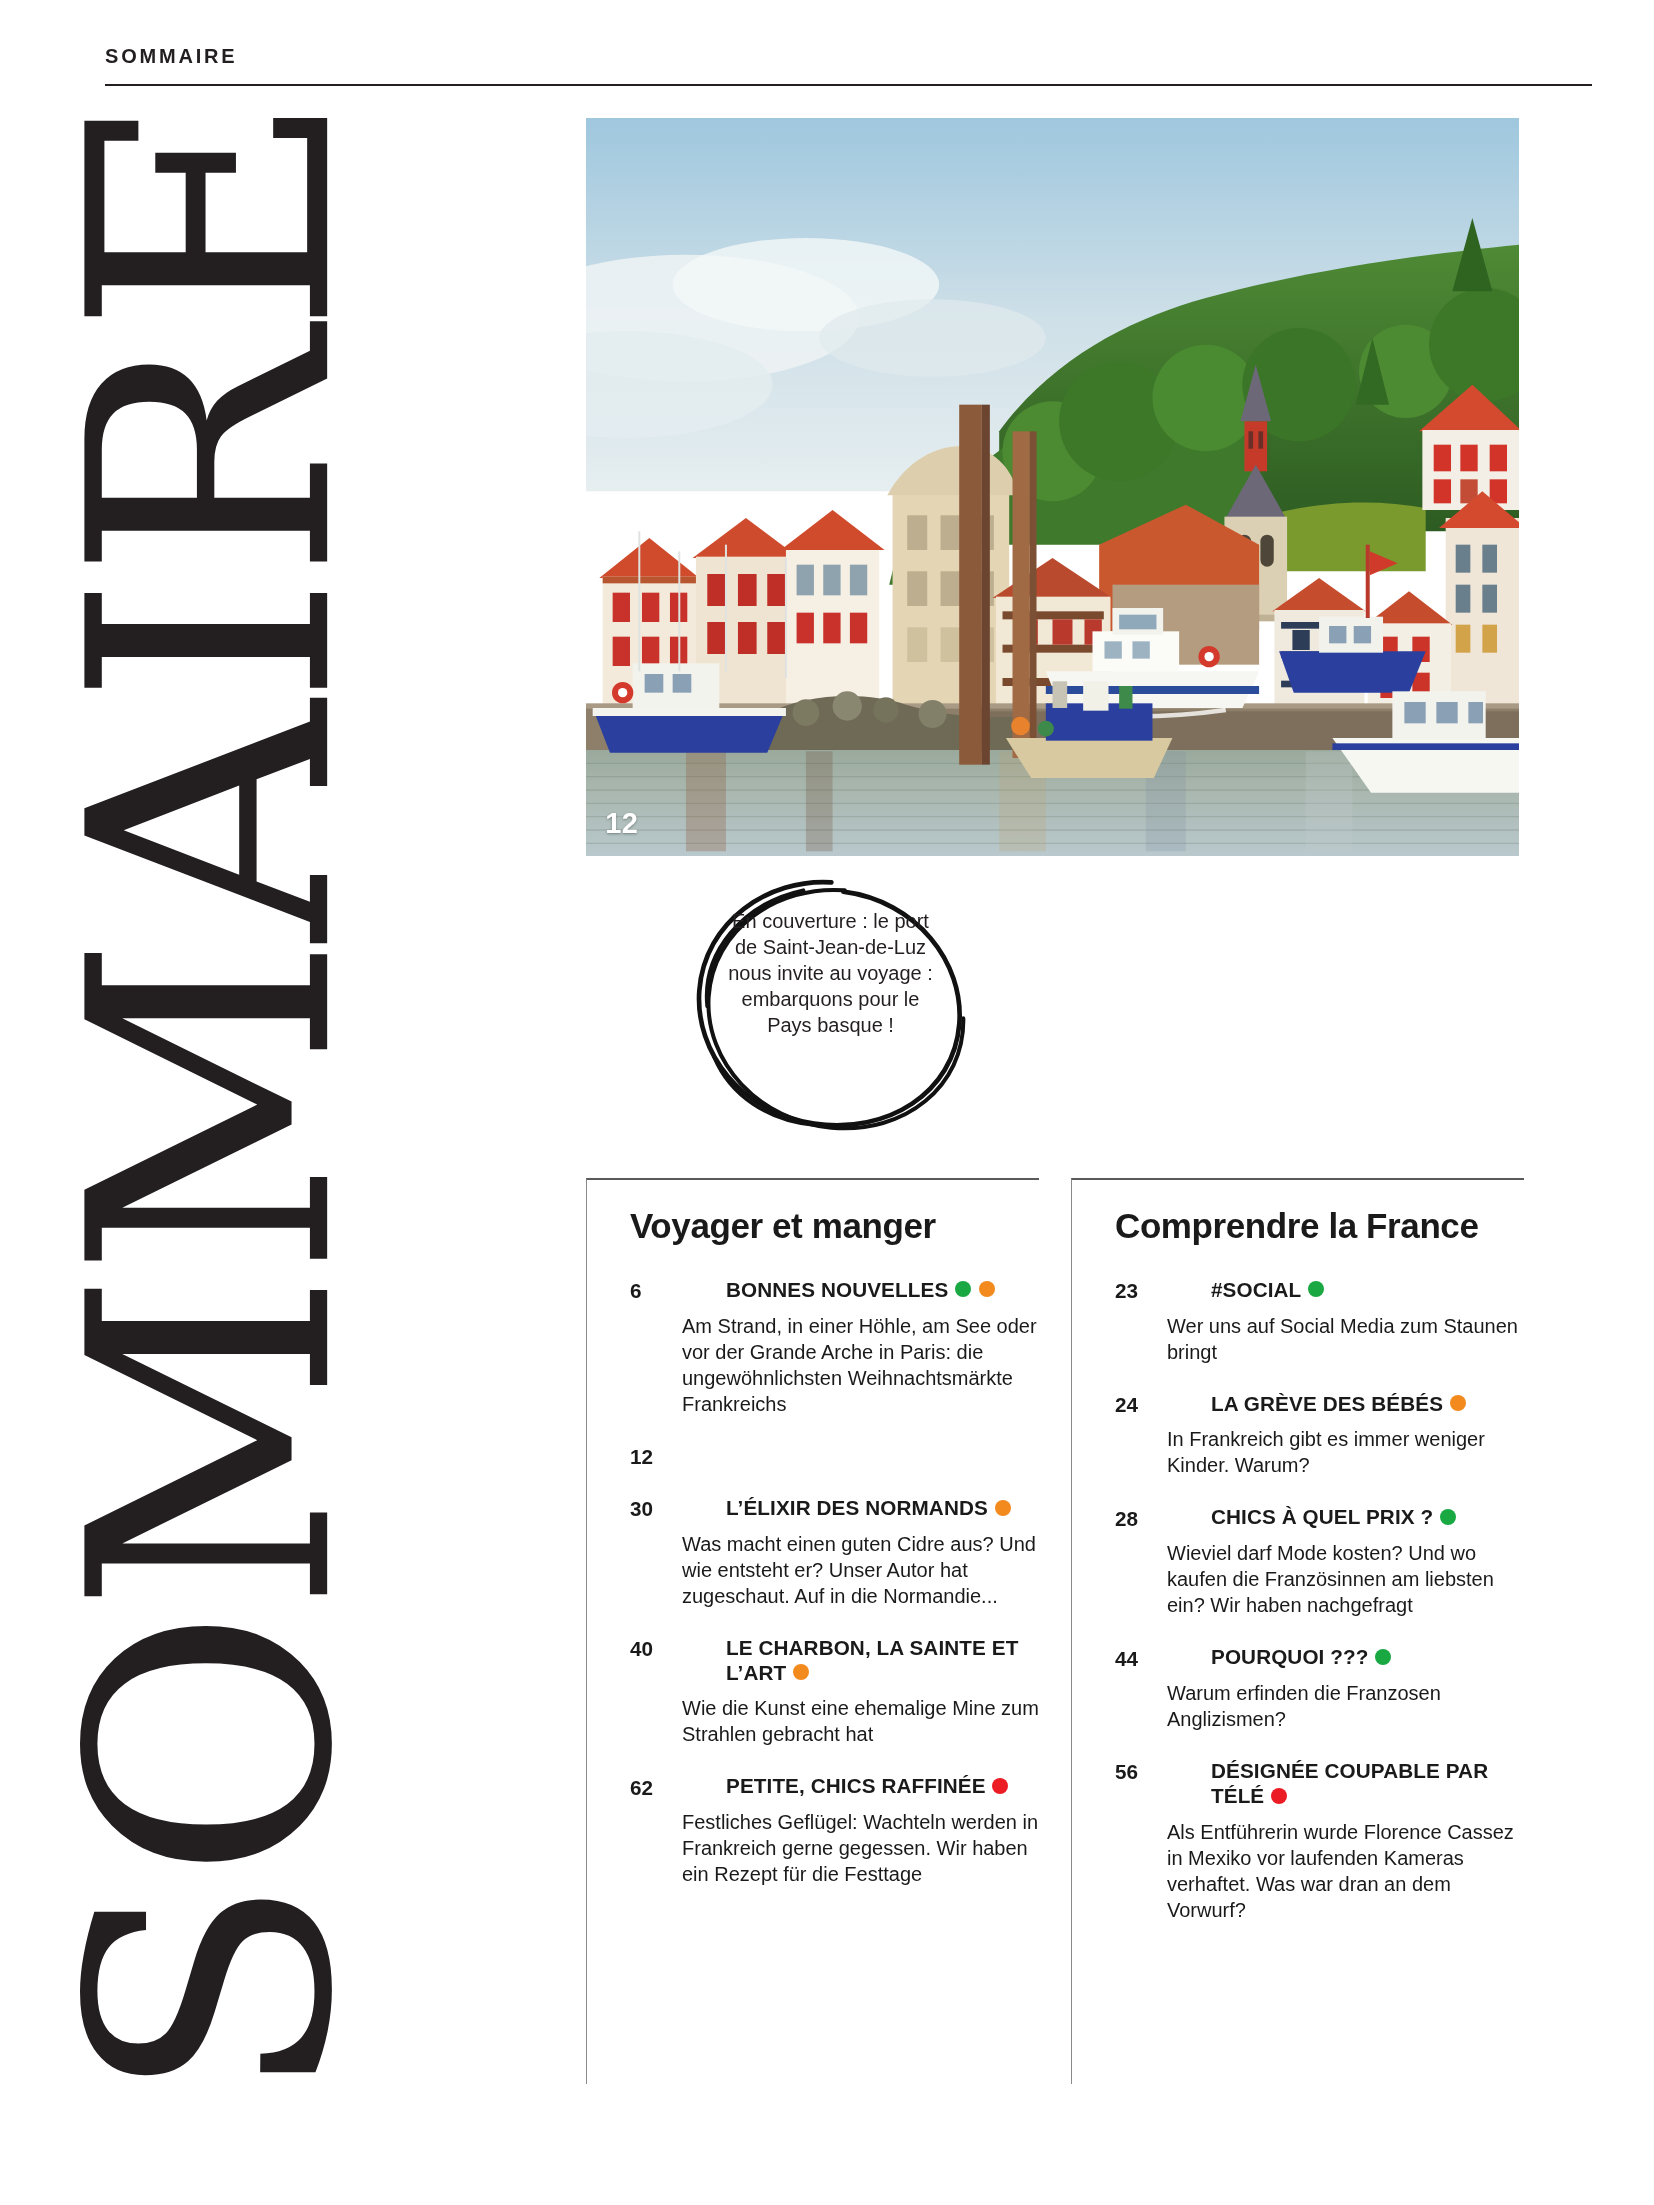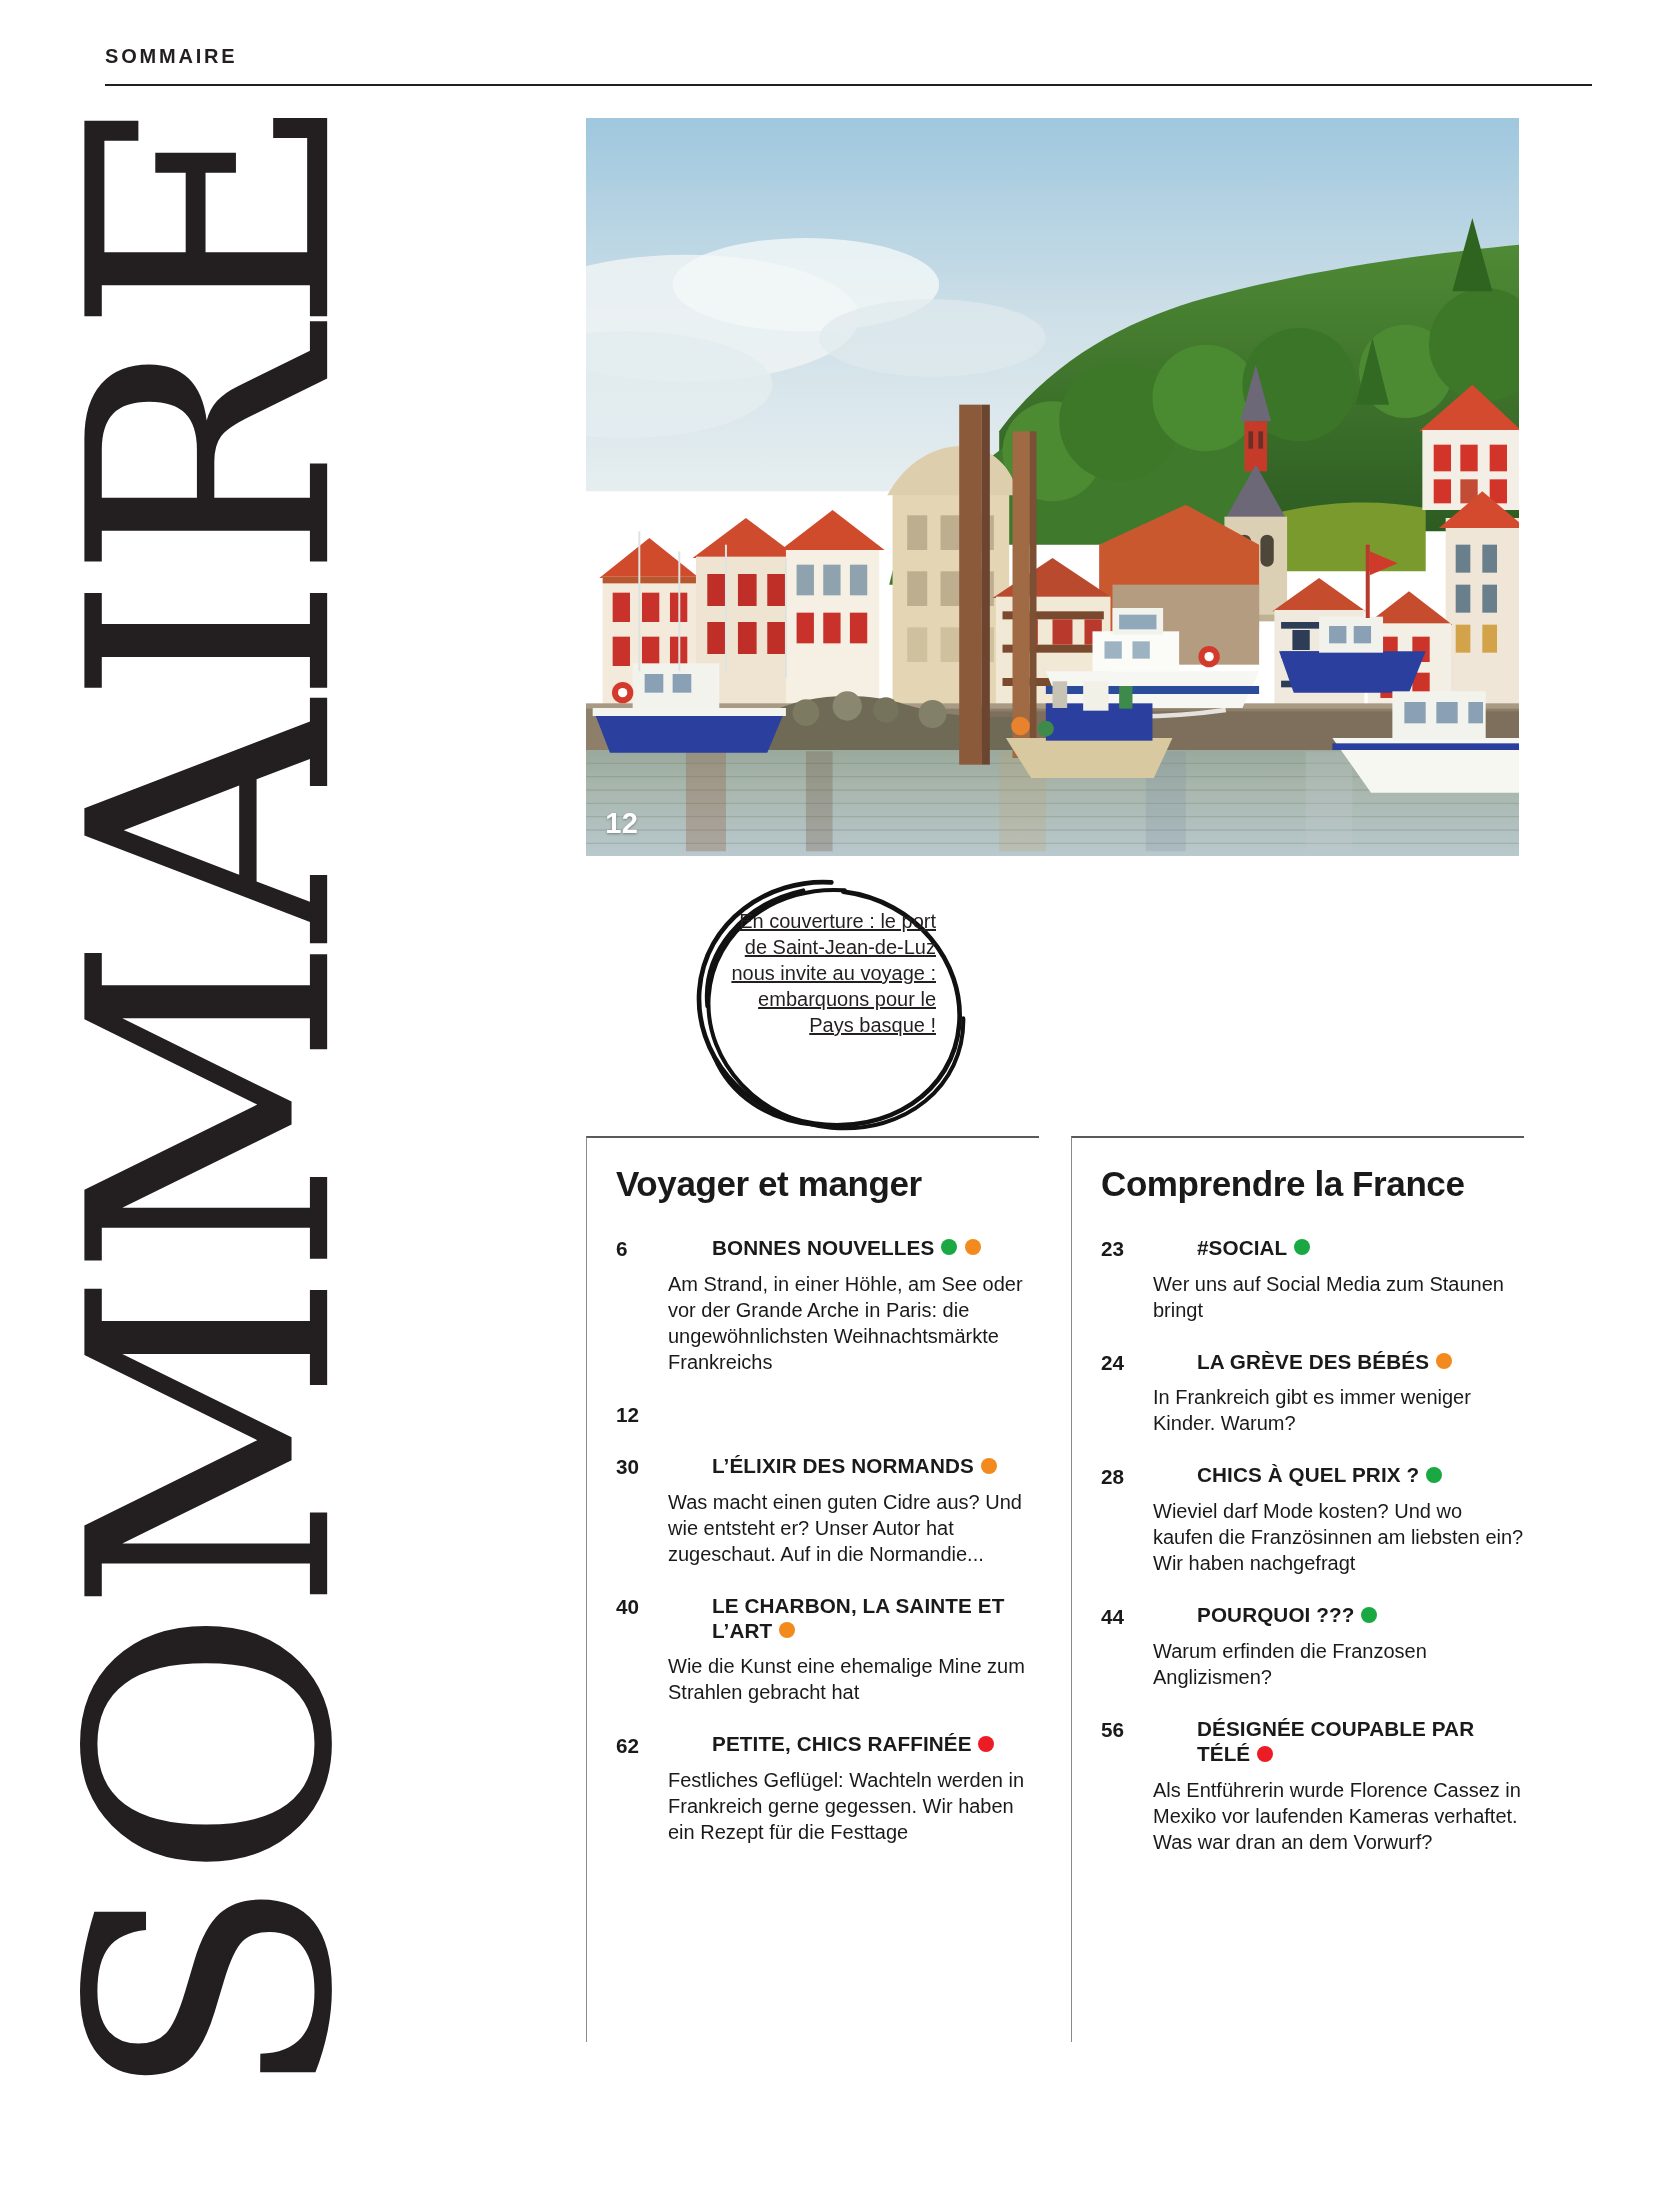--- a/index.html
+++ b/index.html
@@ -94,37 +94,36 @@
     position: absolute;
     left: 0; top: 0;
     width: 280px;
     height: 260px;
   }
   #cover-note-text {
     position: absolute;
     left: 35px;
     top: 35px;
     width: 211px;
-    text-align: right;
+    text-align: center;
     font-size: 20px;
     line-height: 1.30;
     color: #231f20;
-    text-decoration: underline;
   }
 
   
   .toc-col {
     position: absolute;
-    top: 1136px;
+    top: 1178px;
     width: 453px;
     height: 906px;
     box-sizing: border-box;
     border-left: 1.3px solid #8a8a8a;
     border-top: 2px solid #5a5a5a;
-    padding-left: 29px;
+    padding-left: 43px;
   }
   #col-left  { left: 586px; }
   #col-right { left: 1071px; }
 
   .col-title {
     margin-top: 28px;
     font-size: 35px;
     font-weight: 700;
     letter-spacing: -0.4px;
     color: #1a1a1a;

